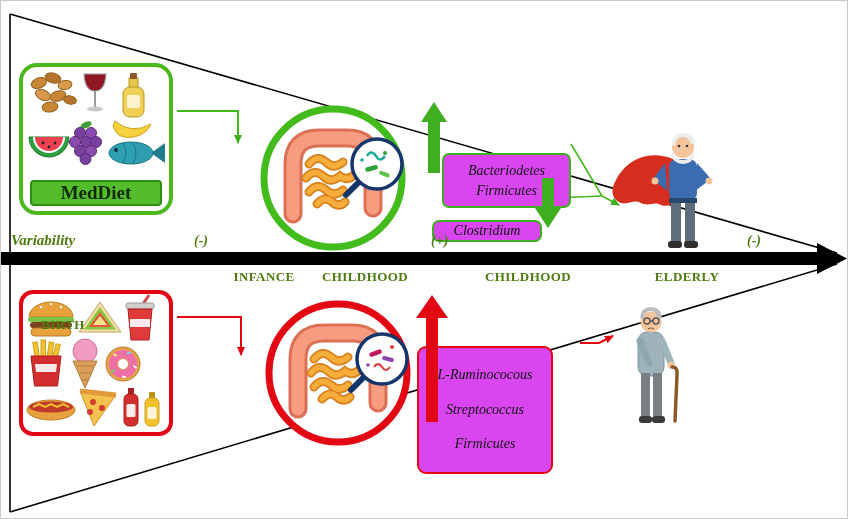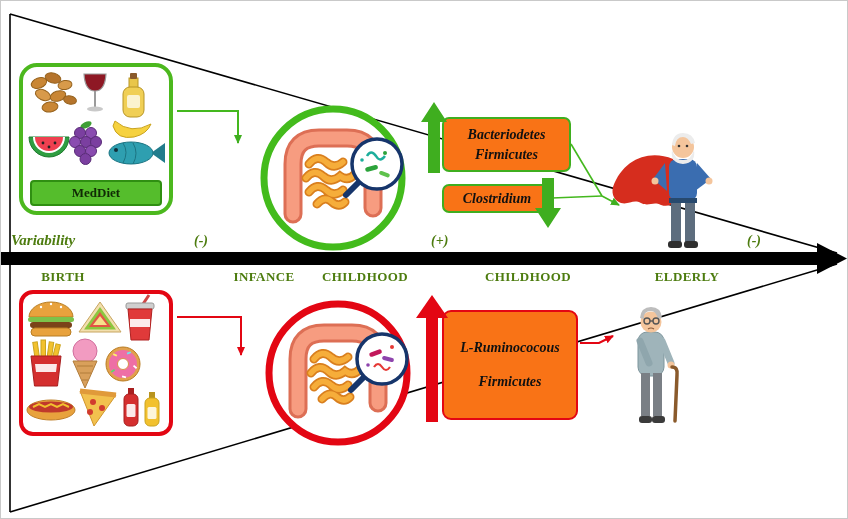--- a/index.html
+++ b/index.html
@@ -4,33 +4,33 @@
 <style>
   html,body{margin:0;padding:0;background:#fff;}
   .stage{position:relative;width:846px;height:517px;background:#fff;border:1px solid #c9c9c9;
          font-family:"Liberation Serif",serif;overflow:hidden;}
   .stage svg.overlay{position:absolute;left:0;top:0;pointer-events:none;}
   .lbl{position:absolute;color:#4d7c0f;white-space:nowrap;}
   .variability{left:10px;top:231px;font-size:15px;font-weight:bold;font-style:italic;}
   .sign{font-size:14px;font-weight:bold;font-style:italic;top:232px;}
   .sign-infance{left:193px;} .sign-adulthood{left:430px;} .sign-elderly{left:746px;}
   .stagelbl{top:268px;font-size:13px;font-weight:bold;letter-spacing:.4px;transform:translateX(-50%);}
-  .st0{left:62px;} .st1{left:223px;margin-left:40px;} .st2{left:364px;} .st3{left:527px;} .st4{left:686px;}
+  .st0{left:62px;margin-top:48px;} .st1{left:223px;margin-left:40px;} .st2{left:364px;} .st3{left:527px;} .st4{left:686px;}
   .foodbox{position:absolute;background:#fff;box-sizing:border-box;}
   .medbox{left:18px;top:62px;width:154px;height:152px;border:4px solid #4cb81e;border-radius:18px;}
   .junkbox{left:18px;top:289px;width:154px;height:146px;border:4px solid #e30613;border-radius:14px;}
   .medbanner{position:absolute;left:7px;right:7px;bottom:5px;height:22px;background:#55bd2c;
              border:2px solid #2f8f12;border-radius:4px;display:flex;align-items:center;justify-content:center;
-             font-size:13px;font-weight:bold;color:#102a05;}
-  .taxabox{position:absolute;background:#f97316;box-sizing:border-box;display:flex;flex-direction:column;
-           align-items:center;justify-content:center;font-weight:bold;font-style:italic;font-size:14px;
-           line-height:1.4;color:#111;}
+             font-size:19px;font-weight:bold;color:#102a05;}
+  .taxabox{position:absolute;background:#d946ef;box-sizing:border-box;display:flex;flex-direction:column;
+           align-items:center;justify-content:center;font-weight:normal;font-style:italic;font-size:14px;
+           line-height:1.4;color:#111;margin-top:36px;}
   .box-increase{left:441px;top:116px;width:129px;height:55px;border:2px solid #3fae1f;border-radius:7px;}
-  .box-decrease{left:441px;top:183px;width:110px;height:29px;border:2px solid #3fae1f;border-radius:7px;}
-  .box-red{left:441px;top:309px;width:136px;height:110px;border:2.5px solid #e30613;border-radius:9px;line-height:1.6;gap:12px;}
+  .box-decrease{left:431px;top:183px;width:110px;height:22px;border:2px solid #3fae1f;border-radius:7px;}
+  .box-red{left:416px;top:309px;width:136px;height:128px;border:2.5px solid #e30613;border-radius:9px;line-height:1.6;gap:12px;}
 </style>
 </head>
 <body>
 
 <div class="stage">
 
   <svg class="overlay" width="846" height="517" viewBox="0 0 846 517">
     <defs>
       <marker id="ag" markerUnits="userSpaceOnUse" markerWidth="11" markerHeight="10" refX="8" refY="4" orient="auto">
         <path d="M0,0 L9,4 L0,8 Z" fill="#3fae1f"></path>
@@ -265,20 +265,21 @@
 
   <div class="taxabox box-increase">
     <div>Bacteriodetes</div>
     <div>Firmicutes</div>
   </div>
   <div class="taxabox box-decrease">
     <div>Clostridium</div>
   </div>
   <div class="taxabox box-red">
     <div>L-Ruminococous</div>
+    <div>Streptococcus</div>
     <div>Firmicutes</div>
   </div>
 
   <div class="lbl variability">Variability</div>
   <div class="lbl sign sign-infance">(-)</div>
   <div class="lbl sign sign-adulthood">(+)</div>
   <div class="lbl sign sign-elderly">(-)</div>
   <div class="lbl stagelbl st0">BIRTH</div>
   <div class="lbl stagelbl st1">INFANCE</div>
   <div class="lbl stagelbl st2">CHILDHOOD</div>

